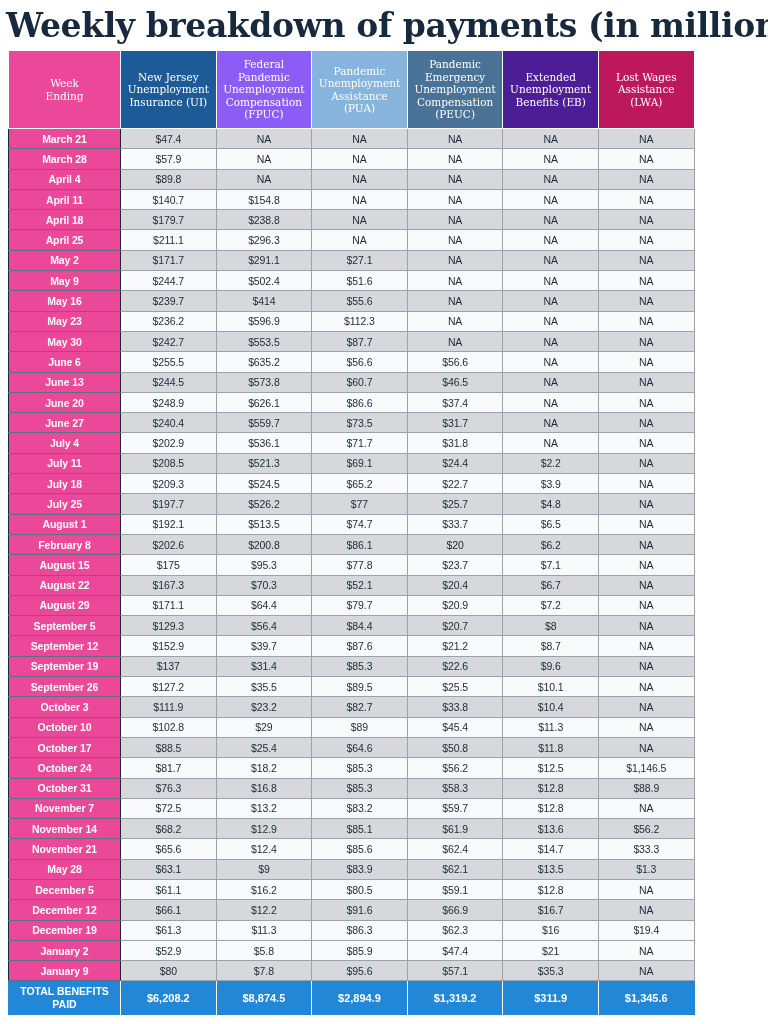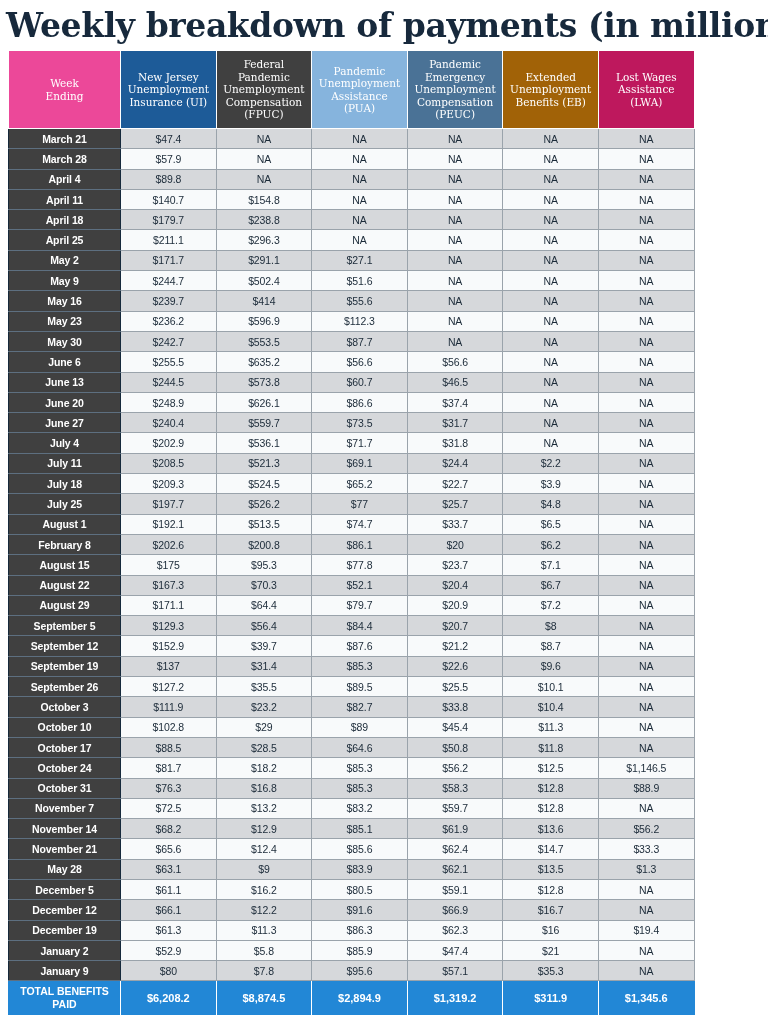--- a/index.html
+++ b/index.html
@@ -57,29 +57,29 @@
     font-family: "DejaVu Serif", "Liberation Serif", serif;
     font-weight: normal;
     font-size: 10.5px;
     line-height: 12.4px;
     color: #ffffff;
     border: 1px solid #ffffff;
     box-sizing: border-box;
   }
   th.h-week { background: #ec4899; border-left-color:#16293b; }
   th.h-ui   { background: #1d5b98; margin-left: 28px; }
-  th.h-fpuc { background: #404040; }
+  th.h-fpuc { background: #8b5cf6; }
   th.h-pua  { background: #86b4dd; }
   th.h-peuc { background: #4a7296; }
-  th.h-eb   { background: #a16207; }
+  th.h-eb   { background: #4c1d95; }
   th.h-lwa  { background: #be185d; border-right-color:#1060a8; }
 
   
   table.paytable td.week {
-    background: #404040;
+    background: #ec4899;
     color: #ffffff;
     font-weight: bold;
     font-size: 10.5px;
     text-align: center;
     vertical-align: middle;
     border-top: 1px solid #5d6f80;
     border-bottom: 1px solid #5d6f80;
     border-left: 1px solid #16293b;
     border-right: 1px solid #16293b;
     box-sizing: border-box;
@@ -416,21 +416,21 @@
             <td class="val">$102.8</td>
             <td class="val">$29</td>
             <td class="val">$89</td>
             <td class="val">$45.4</td>
             <td class="val">$11.3</td>
             <td class="val">NA</td>
           </tr>
           <tr class="row-odd">
             <td class="week">October 17</td>
             <td class="val">$88.5</td>
-            <td class="val">$28.5</td>
+            <td class="val">$25.4</td>
             <td class="val">$64.6</td>
             <td class="val">$50.8</td>
             <td class="val">$11.8</td>
             <td class="val">NA</td>
           </tr>
           <tr class="row-even">
             <td class="week">October 24</td>
             <td class="val">$81.7</td>
             <td class="val">$18.2</td>
             <td class="val">$85.3</td>

